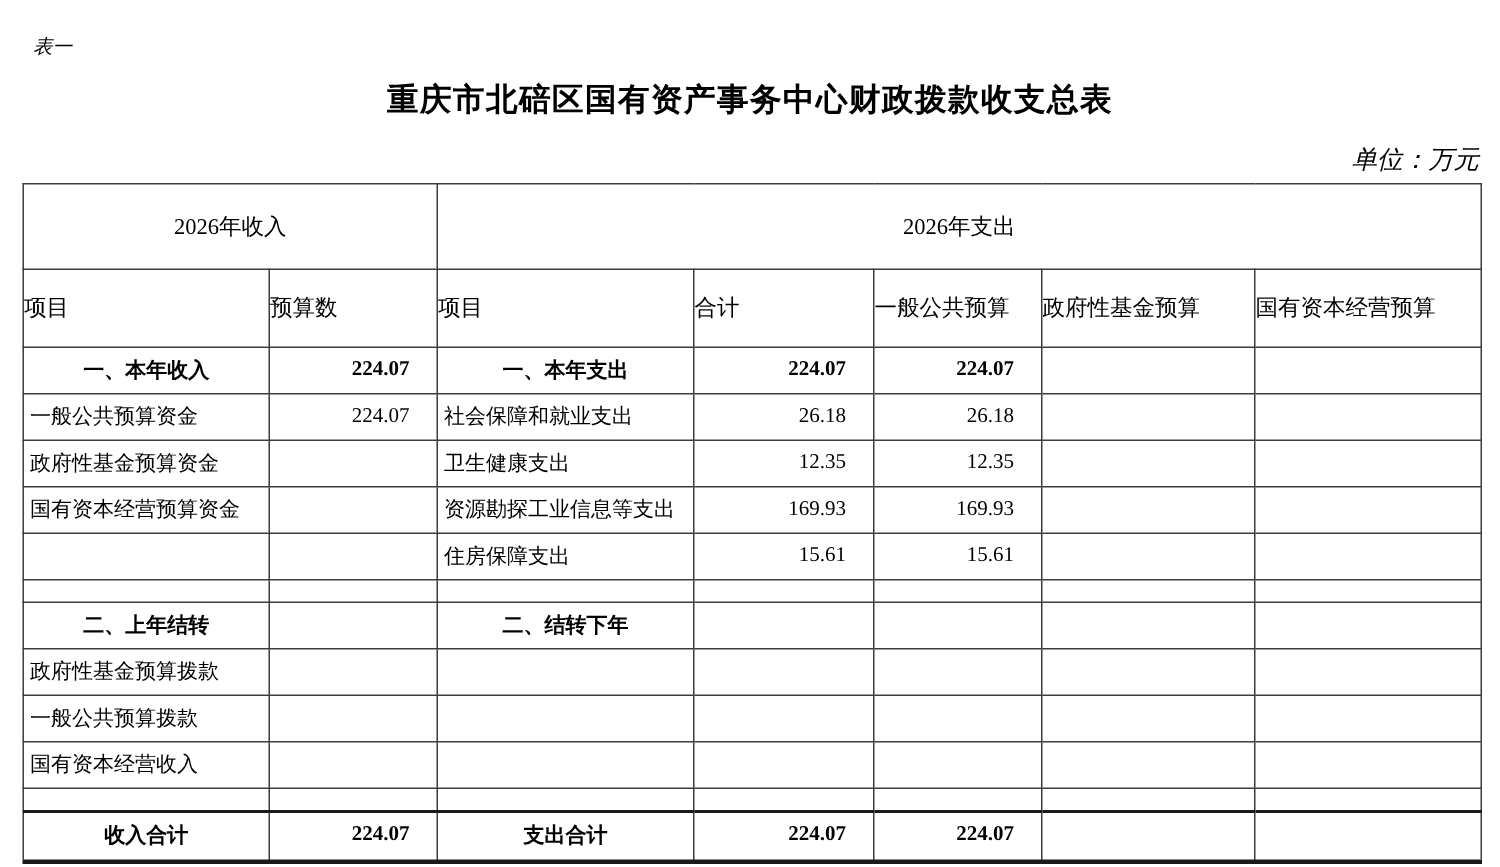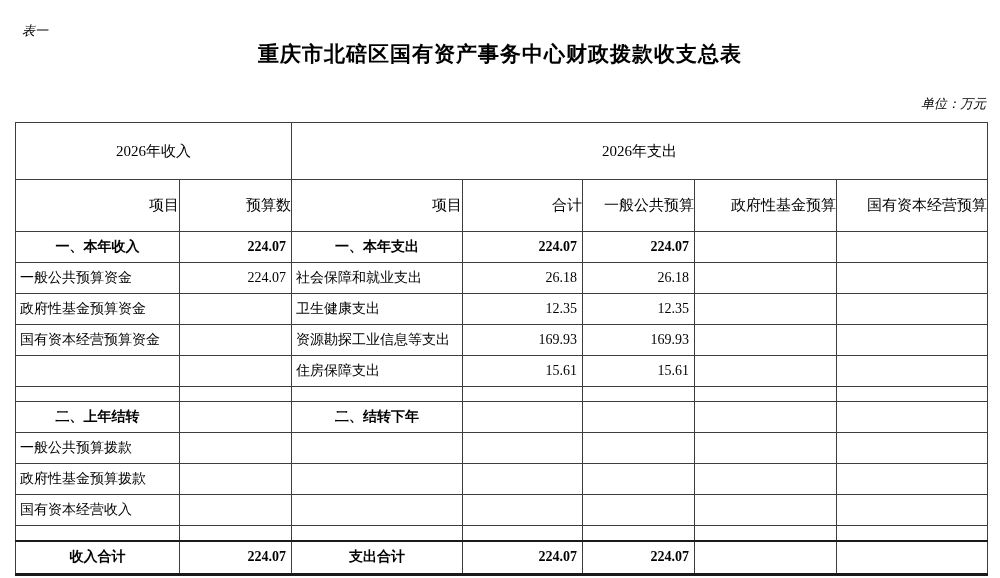--- a/index.html
+++ b/index.html
@@ -11,32 +11,32 @@
     color: #000000;
     overflow: hidden;
   }
   .corner-label {
     position: absolute; left: 22px; top: 22px;
     font-style: italic;
     font-size: 13px;
     font-family: "Liberation Serif", "DejaVu Serif", serif;
   }
   .page-title {
-    position: absolute; top: 40px; left: 0;
+    position: absolute; top: 52px; left: 0;
     width: 1000px;
     text-align: center;
     font-size: 21px;
     font-weight: bold;
     font-family: "Liberation Sans", "DejaVu Sans", sans-serif;
     letter-spacing: 1px;
   }
   .unit-note {
     position: absolute; top: 95px; right: 14px;
     font-style: italic;
-    font-size: 13px;
+    font-size: 17px;
     font-family: "Liberation Serif", "DejaVu Serif", serif;
   }
   table.budget {
     position: absolute; left: 15px; top: 122px;
     width: 972px;
     border-collapse: collapse;
     table-layout: fixed;
     border: 1px solid #1a1a1a;
     border-bottom: 3px solid #1a1a1a;
   }
@@ -49,29 +49,29 @@
   thead tr.group-row th {
     height: 57px;
     font-weight: normal;
     font-size: 15px;
     text-align: center;
   }
   thead tr.colhead-row th {
     height: 52px;
     font-weight: normal;
     font-size: 15px;
-    text-align: right;
+    text-align: left;
   }
   tbody tr { height: 31px; }
   tbody tr.row-spacer { height: 15px; }
   tbody tr.row-total { height: 34px; }
   tbody td { font-size: 14px; }
   td.lbl { text-align: left; padding-left: 4px; }
   td.num {
-    text-align: right; padding-right: 5px;
+    text-align: right; padding-right: 18px;
     font-family: "Liberation Serif", "DejaVu Serif", serif;
   }
   tr.row-section td, tr.row-total td { font-weight: bold; margin-top: 42px; }
   tr.row-section td.lbl, tr.row-total td.lbl { text-align: center; padding-left: 0; }
   tr.row-total td { border-top: 2px solid #1a1a1a; }
 </style>
 </head>
 <body>
 
 <div class="corner-label">表一</div>
@@ -163,30 +163,30 @@
       <tr class="row-section">
         <td class="lbl">二、上年结转</td>
         <td class="num"></td>
         <td class="lbl">二、结转下年</td>
         <td class="num"></td>
         <td class="num"></td>
         <td class="num"></td>
         <td class="num"></td>
       </tr>
       <tr class="row-detail">
+        <td class="lbl">政府性基金预算拨款</td>
+        <td class="num"></td>
+        <td class="lbl"></td>
+        <td class="num"></td>
+        <td class="num"></td>
+        <td class="num"></td>
+        <td class="num"></td>
+      </tr>
+      <tr class="row-detail">
         <td class="lbl">一般公共预算拨款</td>
-        <td class="num"></td>
-        <td class="lbl"></td>
-        <td class="num"></td>
-        <td class="num"></td>
-        <td class="num"></td>
-        <td class="num"></td>
-      </tr>
-      <tr class="row-detail">
-        <td class="lbl">政府性基金预算拨款</td>
         <td class="num"></td>
         <td class="lbl"></td>
         <td class="num"></td>
         <td class="num"></td>
         <td class="num"></td>
         <td class="num"></td>
       </tr>
       <tr class="row-detail">
         <td class="lbl">国有资本经营收入</td>
         <td class="num"></td>

